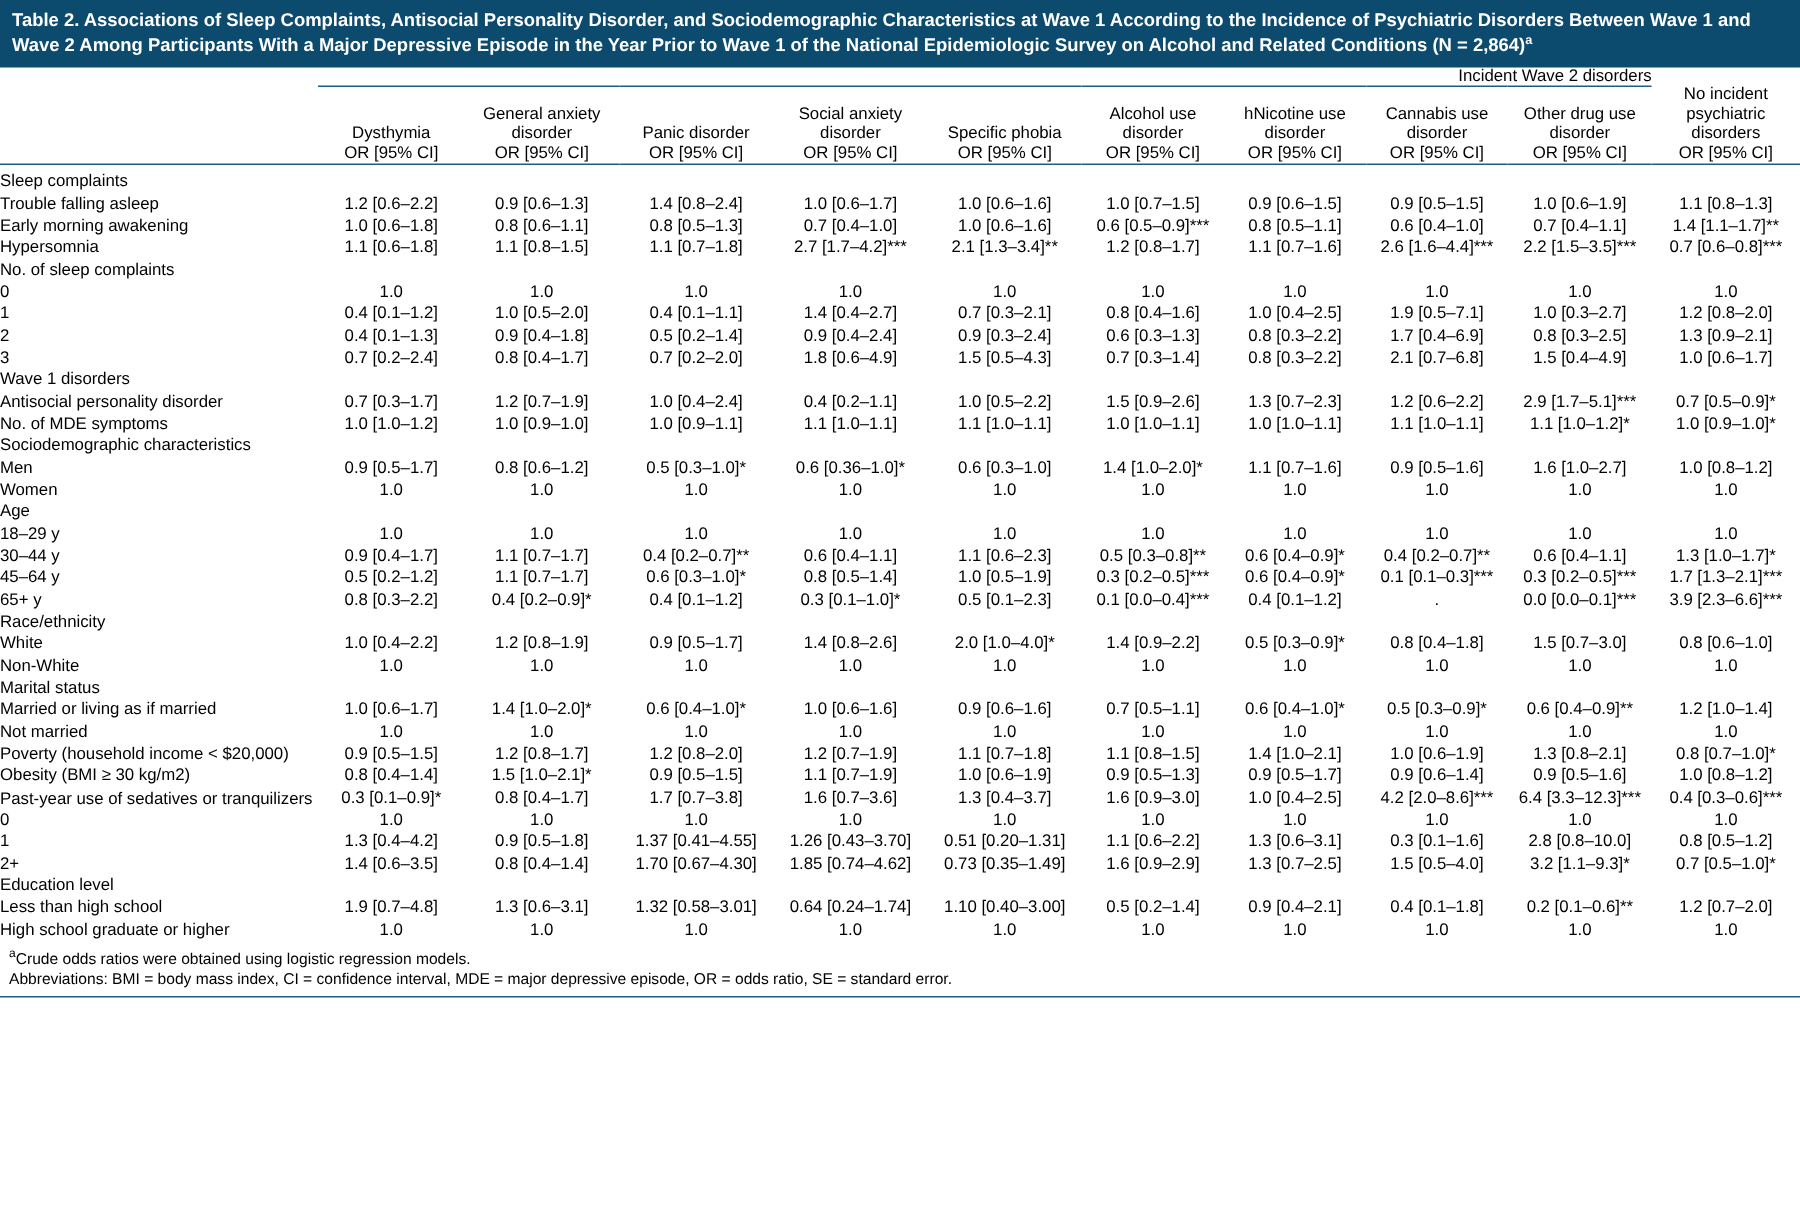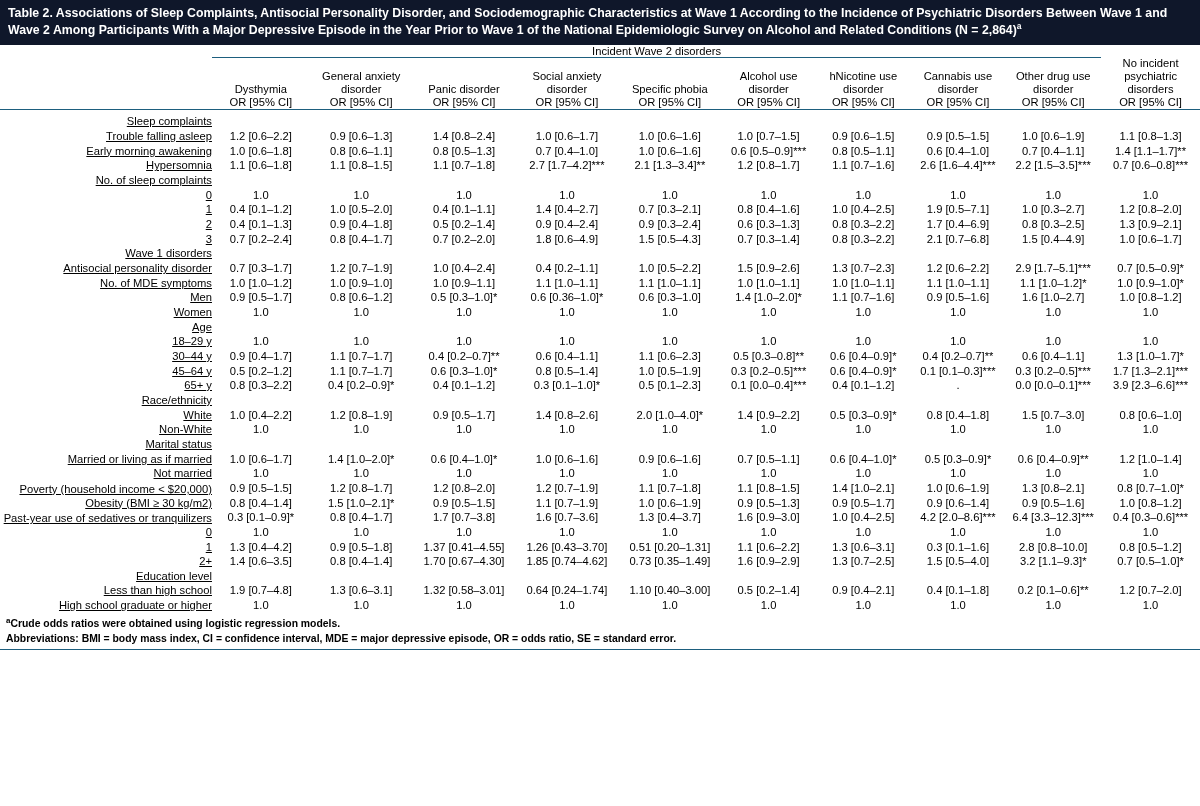--- a/index.html
+++ b/index.html
@@ -12,81 +12,79 @@
     height: 806px;
     font-family: "Liberation Sans", sans-serif;
     color: #000000;
     overflow: hidden;
   }
   .table-wrap {
     width: 1200px;
     box-sizing: border-box;
   }
   .tbl-title {
-    background: #0f172a;
+    background: #0c4a6e;
     color: #ffffff;
     font-size: 12.3px;
     font-weight: bold;
     line-height: 1.32;
     padding: 5px 8px 6px 8px;
     box-sizing: border-box;
   }
   .tbl-title sup { font-size: 8.5px; vertical-align: super; }
 
   table.main {
     border-collapse: collapse;
     width: 1200px;
     table-layout: fixed;
     font-size: 11.2px;
   }
   table.main td, table.main th {
     padding: 0;
     vertical-align: bottom;
   }
   .colgroup-head {
-    text-align: center;
+    text-align: right;
     font-weight: normal;
     font-size: 11.2px;
     padding-bottom: 1px;
   }
   .rule-bot { border-bottom: 1.4px solid #1d5e7e; }
   .rule-thin { border-bottom: 0.9px solid #1d5e7e; }
 
   .hdr-cell {
     text-align: center;
     font-weight: normal;
     font-size: 11.2px;
     line-height: 1.16;
     padding: 2px 2px 3px 2px;
   }
   .stub {
-    text-align: right;
+    text-align: left;
     padding-left: 8px;
     font-size: 11.2px;
     line-height: 1.22;
     white-space: nowrap;
-    text-decoration: underline;
   }
   .val {
     text-align: center;
     font-size: 11.2px;
     line-height: 1.22;
     white-space: nowrap;
   }
   tr.datarow td { padding-top: 0.5px; padding-bottom: 0.5px; }
   .ind0 { padding-left: 6px; }
   .ind1 { padding-left: 22px; }
   .ind2 { padding-left: 34px; }
   .wrap2 { white-space: normal; line-height: 1.15; }
 
   .footnotes {
     font-size: 10.4px;
     line-height: 1.34;
     padding: 3px 20px 0 6px;
-    font-weight: bold;
   }
   .footnotes div { margin: 0; }
   .footnotes sup { font-size: 8px; vertical-align: super; }
   .bottom-rule {
     border-top: 1.4px solid #1d5e7e;
     margin-top: 3px;
     height: 0;
   }
   .spacer-row td { height: 5px; }
 </style>
@@ -307,20 +305,33 @@
           <td class="val">1.0 [0.9–1.1]</td>
           <td class="val">1.1 [1.0–1.1]</td>
           <td class="val">1.1 [1.0–1.1]</td>
           <td class="val">1.0 [1.0–1.1]</td>
           <td class="val">1.0 [1.0–1.1]</td>
           <td class="val">1.1 [1.0–1.1]</td>
           <td class="val">1.1 [1.0–1.2]*</td>
           <td class="val">1.0 [0.9–1.0]*</td>
         </tr>
         <tr class="datarow">
+          <td class="stub ind0">Sociodemographic characteristics</td>
+          <td class="val"></td>
+          <td class="val"></td>
+          <td class="val"></td>
+          <td class="val"></td>
+          <td class="val"></td>
+          <td class="val"></td>
+          <td class="val"></td>
+          <td class="val"></td>
+          <td class="val"></td>
+          <td class="val"></td>
+        </tr>
+        <tr class="datarow">
           <td class="stub ind2">Men</td>
           <td class="val">0.9 [0.5–1.7]</td>
           <td class="val">0.8 [0.6–1.2]</td>
           <td class="val">0.5 [0.3–1.0]*</td>
           <td class="val">0.6 [0.36–1.0]*</td>
           <td class="val">0.6 [0.3–1.0]</td>
           <td class="val">1.4 [1.0–2.0]*</td>
           <td class="val">1.1 [0.7–1.6]</td>
           <td class="val">0.9 [0.5–1.6]</td>
           <td class="val">1.6 [1.0–2.7]</td>

